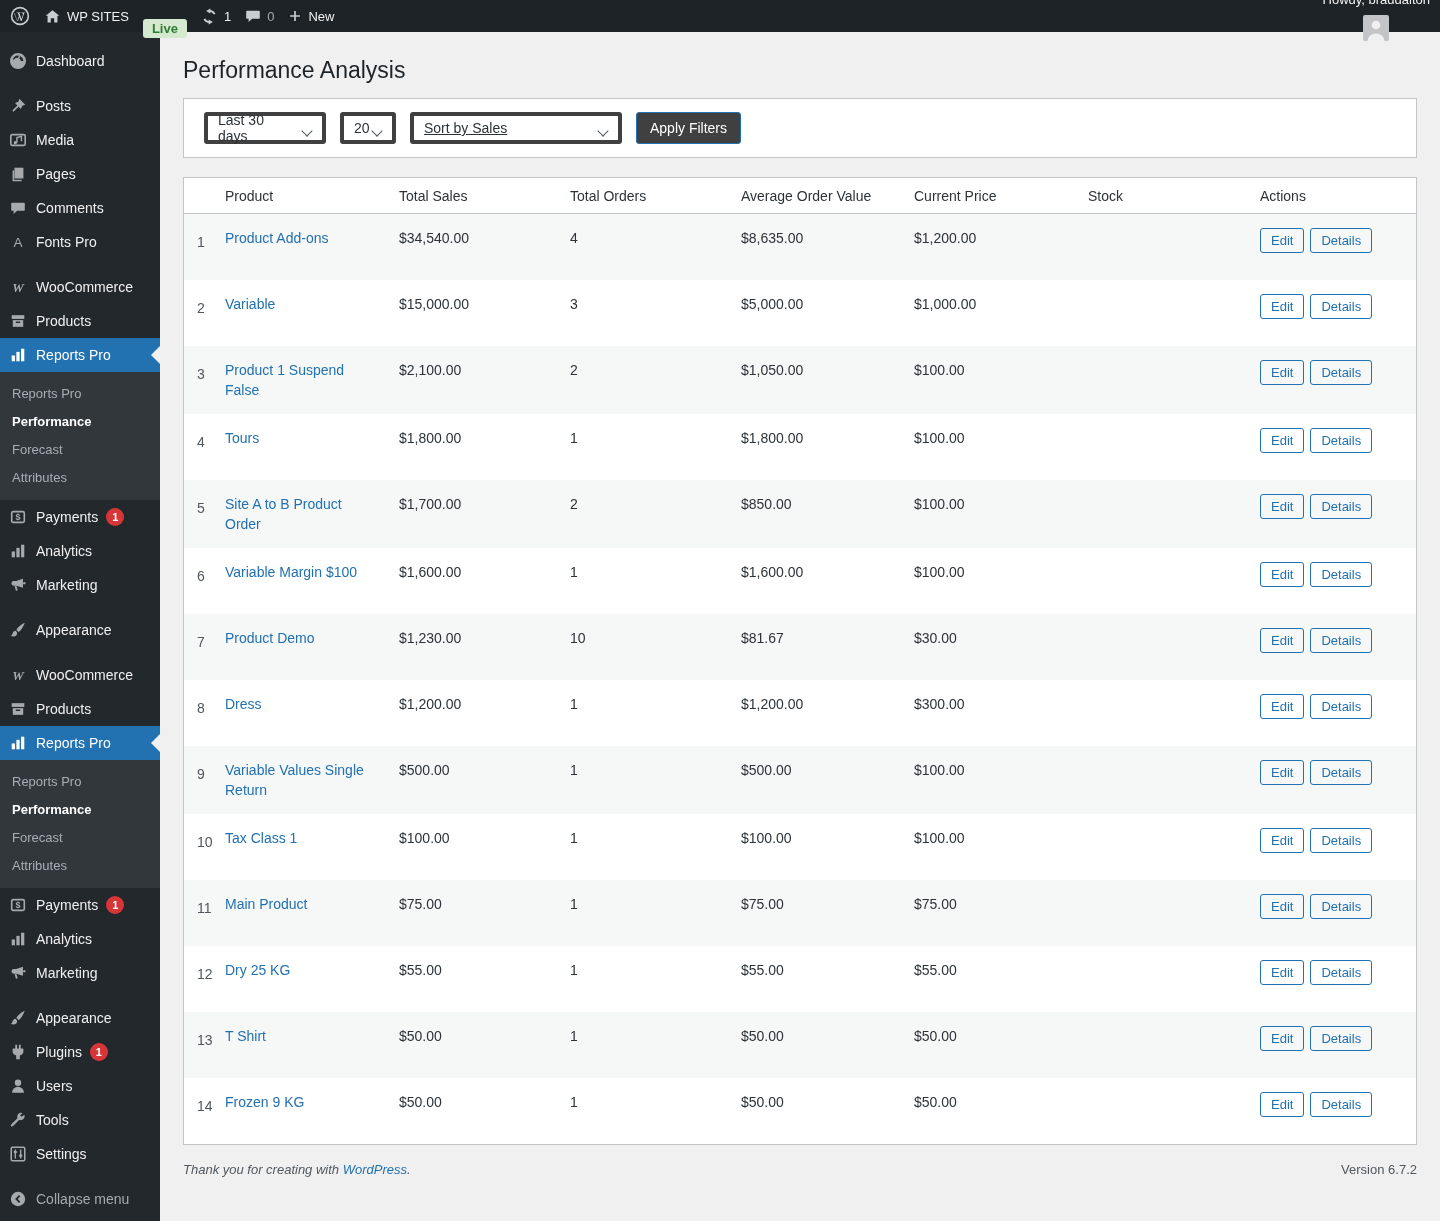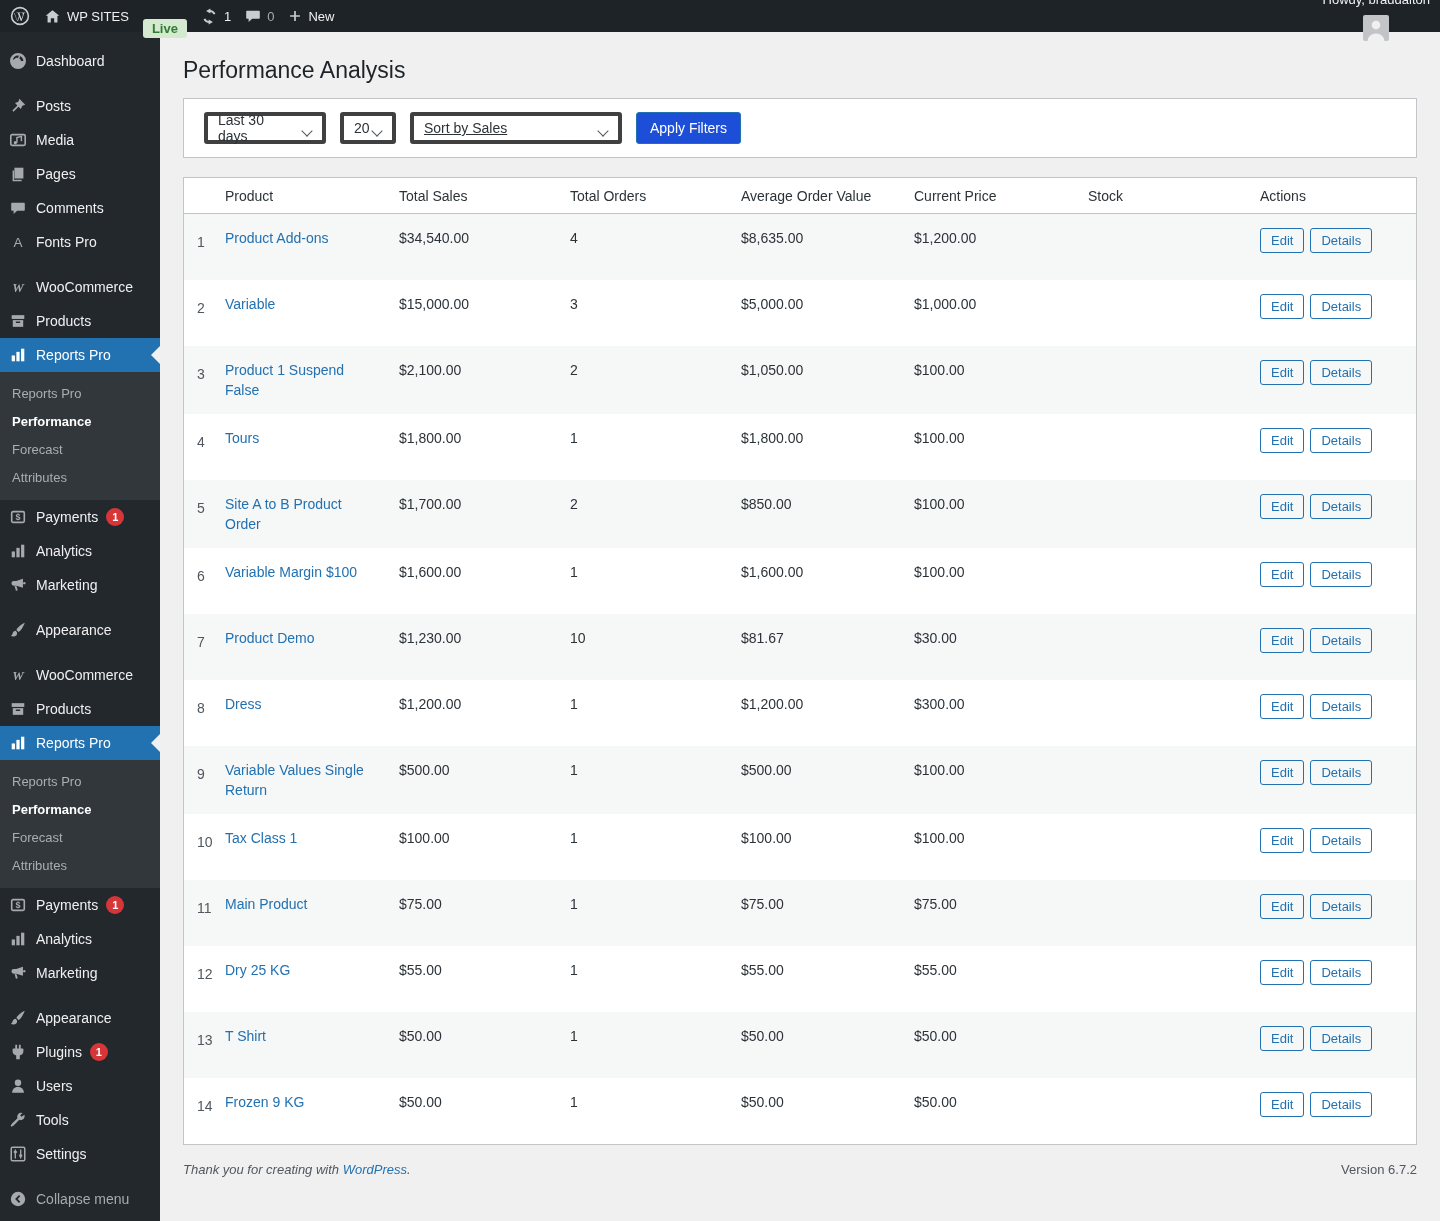--- a/index.html
+++ b/index.html
@@ -76,21 +76,21 @@
   }
   .select-wrap::after {
     content:""; position:absolute; right:11px; top:11px; width:7px; height:7px;
     border-right:1.6px solid #50575e; border-bottom:1.6px solid #50575e;
     transform:rotate(45deg);
   }
   .select-period { width:122px; }
   .select-per-page { width:56px; }
   .select-sort { width:212px;text-decoration:underline; }
   .apply-btn {
-    height:32px; background:#1d4ed8; border:1px solid #2271b1; color:#fff;
+    height:32px; background:#404040; border:1px solid #2271b1; color:#fff;
     border-radius:3px; font-size:14px; padding:0 13px; cursor:pointer;
     font-family:"Liberation Sans", sans-serif;
   }
 
   
   .table-card { background:#fff; border:1px solid #c3c4c7; margin-top:19px; }
   table { width:100%; border-collapse:collapse; table-layout:fixed; font-size:14px; }
   thead th {
     text-align:left; font-weight:400; color:#2c3338;
     padding:10px 13px 9px; border-bottom:1px solid #c3c4c7;

